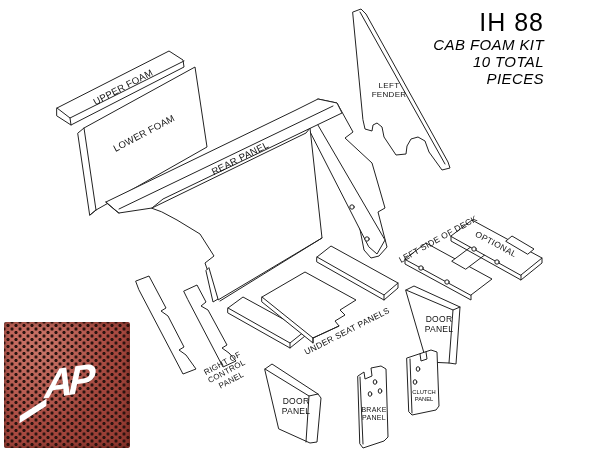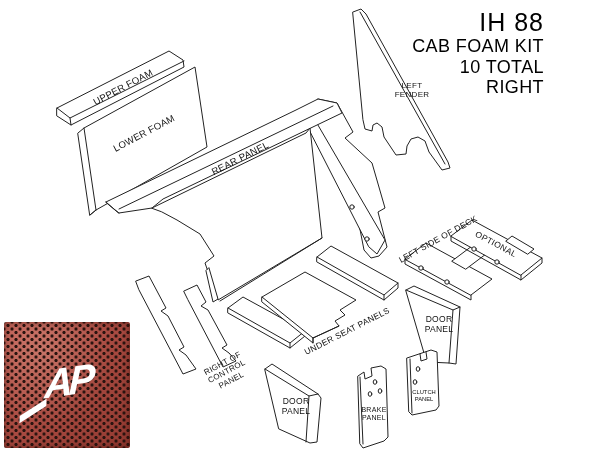--- a/index.html
+++ b/index.html
@@ -11,21 +11,21 @@
   #lineart .edge{fill:none;}
   .label{position:absolute;color:#111;text-align:center;white-space:pre-line;
          line-height:1.18;letter-spacing:.3px;transform-origin:center center;}
   .lab9{font-size:9.5px;}
   .lab85{font-size:8.5px;}
   .lab8{font-size:8px;}
   .lab7{font-size:7px;}
   .lab55{font-size:5.8px;letter-spacing:0;}
   .title{position:absolute;top:8px;right:56px;text-align:right;color:#000;}
   .title .t1{font-size:25px;line-height:1.12;letter-spacing:1px;}
-  .title .t2{font-size:18px;line-height:1.14;letter-spacing:.4px;}
+  .title .t2{font-size:15px;line-height:1.14;letter-spacing:.4px;font-style:italic;}
   .swatch{position:absolute;left:4px;top:322px;width:126px;height:126px;
      background-color:var(--base,#b7483d);
      background-image:
        radial-gradient(circle,var(--dot,#2a1410) 1.2px,transparent 2px),
        radial-gradient(circle,var(--dot,#2a1410) 1.2px,transparent 2px),
        radial-gradient(ellipse at 30% 22%,rgba(255,205,185,.28),transparent 55%),
        linear-gradient(135deg,rgba(255,255,255,.10),rgba(0,0,0,.20));
      background-size:8px 7px,8px 7px,100% 100%,100% 100%;
      background-position:0 0,4px 3.5px,0 0,0 0;
      box-shadow:inset 0 0 9px rgba(60,15,8,.6);
@@ -122,42 +122,42 @@
       <path d="M407,358 L431,350 L437,352 L439,406 L436,410 L412,415 L409,412 Z"></path>
       <path class="edge" d="M420,354 L421,361 L427,359 L426,352 M410,359 L412,413"></path>
       <ellipse cx="418" cy="369" rx="1.8" ry="2.3"></ellipse>
       <ellipse cx="415" cy="382" rx="1.8" ry="2.3"></ellipse>
     </g>
   </svg>
 
   <div class="label lab9" style="left:123px;top:87px;transform:translate(-50%,-50%) rotate(-28deg);">UPPER FOAM</div>
   <div class="label lab9" style="left:144px;top:133px;transform:translate(-50%,-50%) rotate(-28deg);">LOWER FOAM</div>
   <div class="label lab9" style="left:240px;top:158px;transform:translate(-50%,-50%) rotate(-27deg);">REAR PANEL</div>
-  <div class="label lab8" style="left:412px;top:90px;transform:translate(-50%,-50%);">LEFT
+  <div class="label lab8" style="left:389px;top:90px;transform:translate(-50%,-50%);">LEFT
 FENDER</div>
   <div class="label lab85" style="left:438px;top:239px;transform:translate(-50%,-50%) rotate(-29deg);">LEFT SIDE OF DECK</div>
   <div class="label lab85" style="left:496px;top:244px;transform:translate(-50%,-50%) rotate(28deg);">OPTIONAL</div>
   <div class="label lab8" style="left:227px;top:372px;transform:translate(-50%,-50%) rotate(-28deg);">RIGHT OF
 CONTROL
 PANEL</div>
   <div class="label lab85" style="left:347px;top:331px;transform:translate(-50%,-50%) rotate(-27deg);">UNDER SEAT PANELS</div>
   <div class="label lab85" style="left:296px;top:406px;transform:translate(-50%,-50%);">DOOR
 PANEL</div>
   <div class="label lab85" style="left:439px;top:324px;transform:translate(-50%,-50%);">DOOR
 PANEL</div>
   <div class="label lab7" style="left:374px;top:414px;transform:translate(-50%,-50%);">BRAKE
 PANEL</div>
   <div class="label lab55" style="left:424px;top:396px;transform:translate(-50%,-50%);">CLUTCH
 PANEL</div>
 
   <div class="title">
     <div class="t1">IH 88</div>
     <div class="t2">CAB FOAM KIT</div>
     <div class="t2">10 TOTAL</div>
-    <div class="t2">RIGHT</div>
+    <div class="t2">PIECES</div>
   </div>
 
   <div class="swatch" style="--base: #b7483d; --dot: #2a1410;">
     <div class="swoosh"></div>
     <div class="ap">AP</div>
   </div>
 
 </div>
 
 </body></html>

